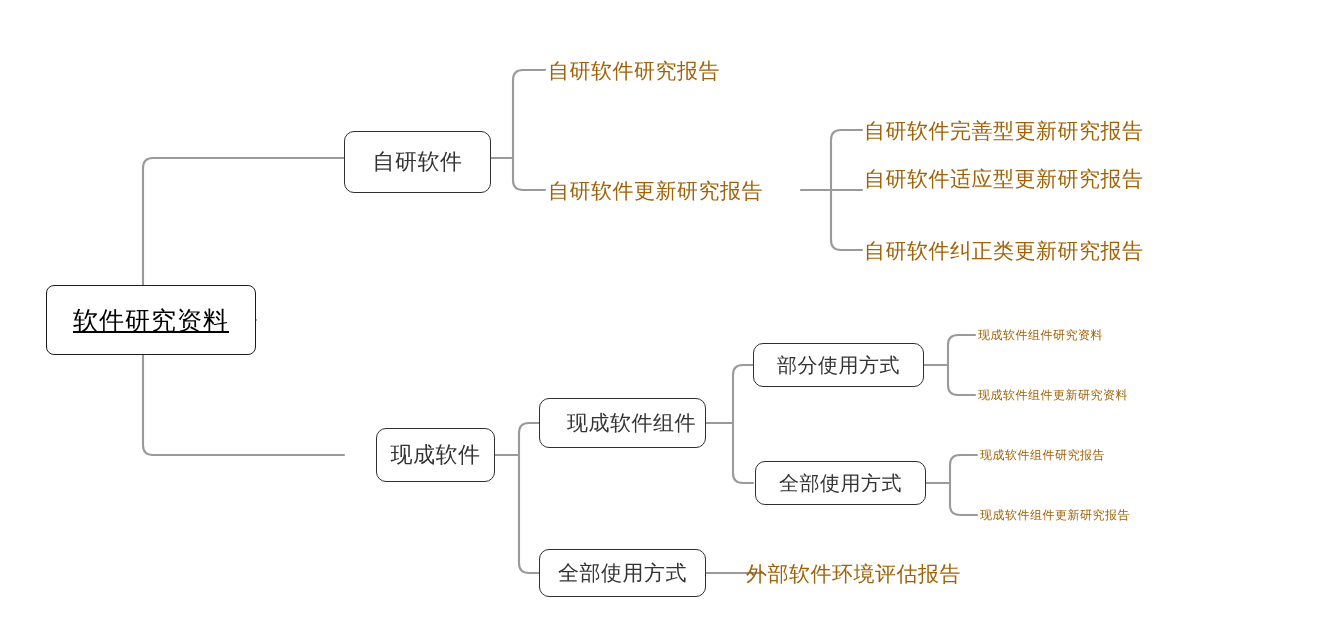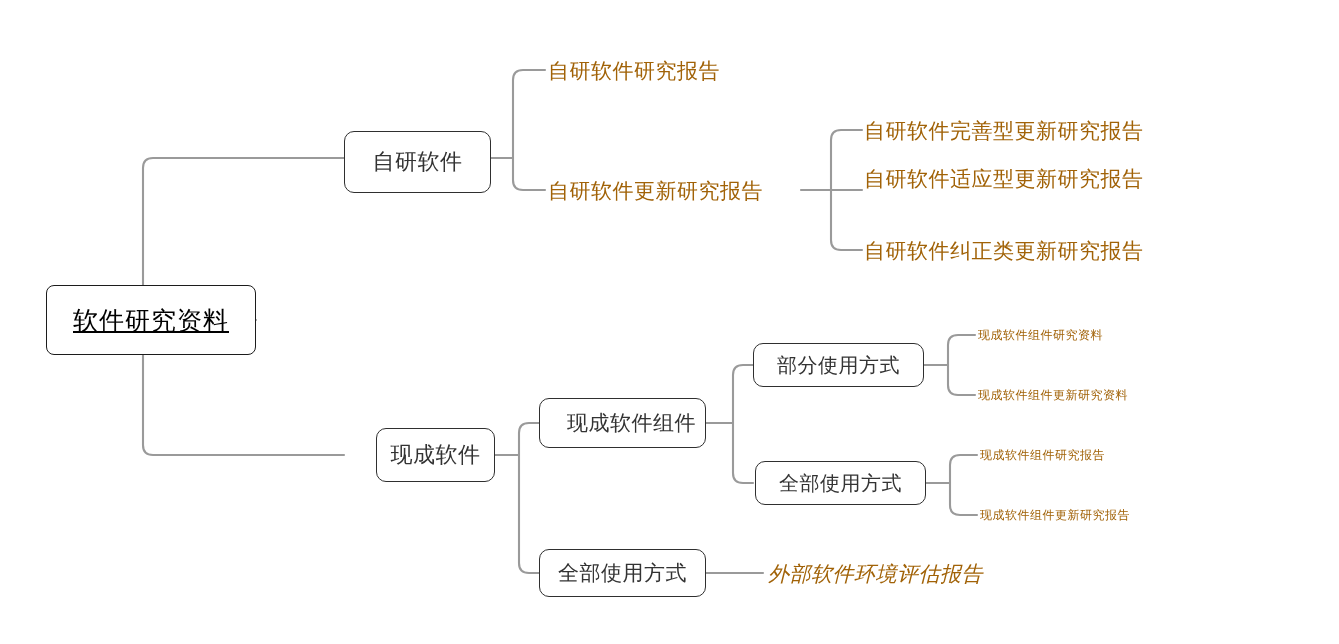--- a/index.html
+++ b/index.html
@@ -175,17 +175,17 @@
   </div>
 
   <div class="leaf leaf-sm" style="left:980px; top:444px; height:22px;">
     <span>现成软件组件研究报告</span>
   </div>
 
   <div class="leaf leaf-sm" style="left:980px; top:504px; height:22px;">
     <span>现成软件组件更新研究报告</span>
   </div>
 
-  <div class="leaf" style="left:768px; top:561px; height:24px;font-style:italic;">
+  <div class="leaf" style="left:746px; top:561px; height:24px;">
     <span>外部软件环境评估报告</span>
   </div>
 
 </div>
 
 </body></html>

